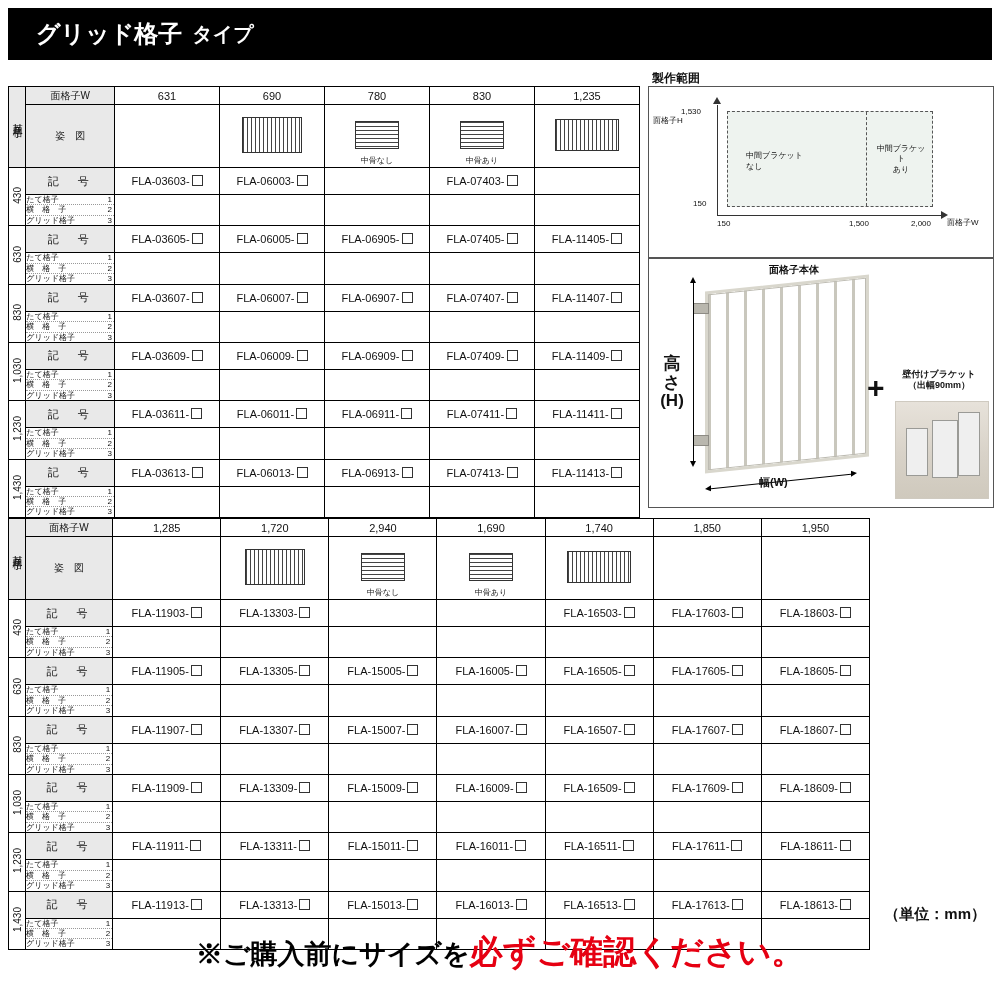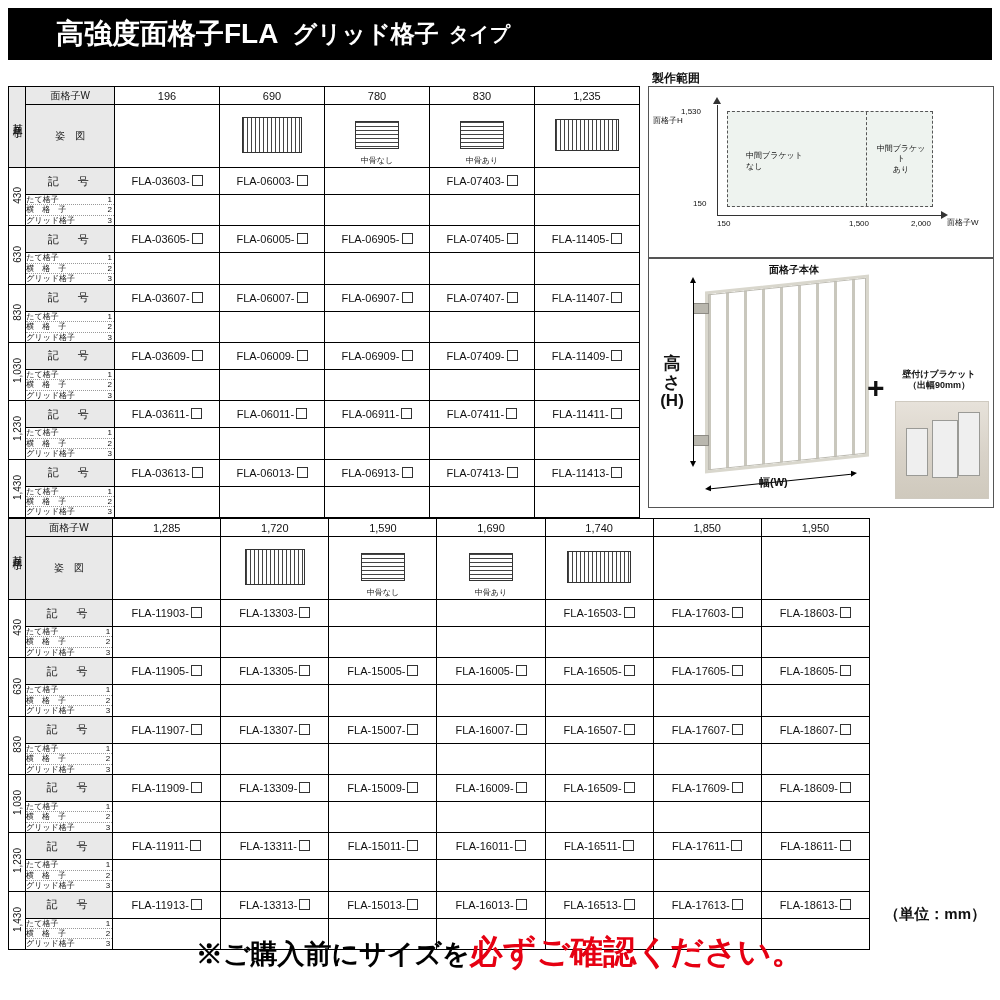--- a/index.html
+++ b/index.html
@@ -104,41 +104,40 @@
 
   
   .unit{position:absolute;right:14px;top:905px;font-size:15px;font-weight:bold;}
   .caution{position:absolute;left:0;right:0;top:930px;text-align:center;font-size:27px;font-weight:bold;color:#000;}
   .caution .red{color:#e60012;font-size:33px;}
 </style>
 </head>
 <body>
 
 <div class="header">
-  <div class="h2">高強度面格子FLA</div>
   <div class="h3">グリッド格子</div>
   <div class="h4">タイプ</div>
 </div>
 
 <table class="tbl" id="t1" style="left:8px;top:86px;width:632px;">
     <colgroup>
       <col style="width:17px">
       <col style="width:17px">
       <col style="width:70px">
       <col style="width:103px">
       <col style="width:103px">
       <col style="width:103px">
       <col style="width:103px">
       <col style="width:103px">
     </colgroup>
     <tbody>
       <tr class="w-hdr">
         <td class="hdr-label" rowspan="2"><span class="vtext">面格子H</span></td>
         <td class="hdr-label" colspan="2">面格子W</td>
-        <td>196</td>
+        <td>631</td>
         <td>690</td>
         <td>780</td>
         <td>830</td>
         <td>1,235</td>
       </tr>
       <tr class="shape-row">
         <td class="hdr-label" colspan="2">姿　図</td>
         <td class="shape-cell"></td>
         <td class="shape-cell"><span class="pat v" style="width:58px;height:34px"></span></td>
         <td class="shape-cell"><span class="pat h" style="width:42px;height:26px"></span><div class="shape-note">中骨なし</div></td>
@@ -340,21 +339,21 @@
       <col style="width:108px">
       <col style="width:108px">
       <col style="width:108px">
     </colgroup>
     <tbody>
       <tr class="w-hdr">
         <td class="hdr-label" rowspan="2"><span class="vtext">面格子H</span></td>
         <td class="hdr-label" colspan="2">面格子W</td>
         <td>1,285</td>
         <td>1,720</td>
-        <td>1,590</td>
+        <td>2,940</td>
         <td>1,690</td>
         <td>1,740</td>
         <td>1,850</td>
         <td>1,950</td>
       </tr>
       <tr class="shape-row">
         <td class="hdr-label" colspan="2">姿　図</td>
         <td class="shape-cell"></td>
         <td class="shape-cell"><span class="pat v" style="width:58px;height:34px"></span></td>
         <td class="shape-cell"><span class="pat h" style="width:42px;height:26px"></span><div class="shape-note">中骨なし</div></td>

